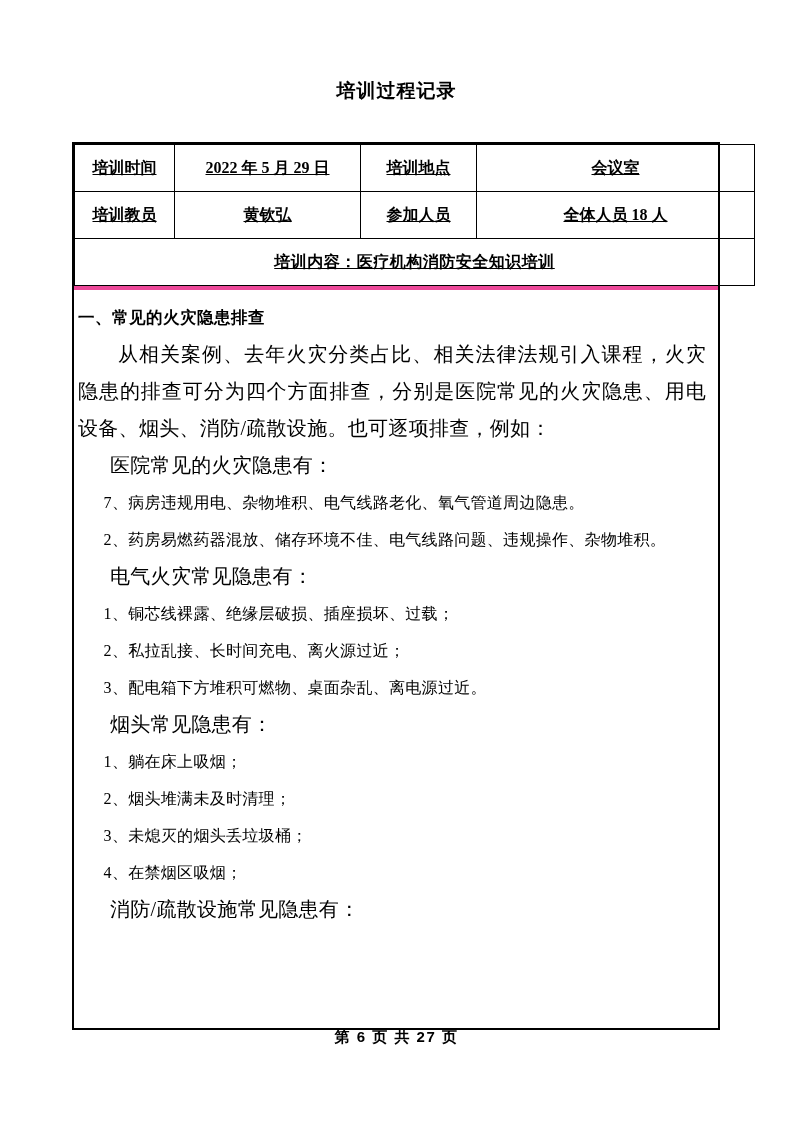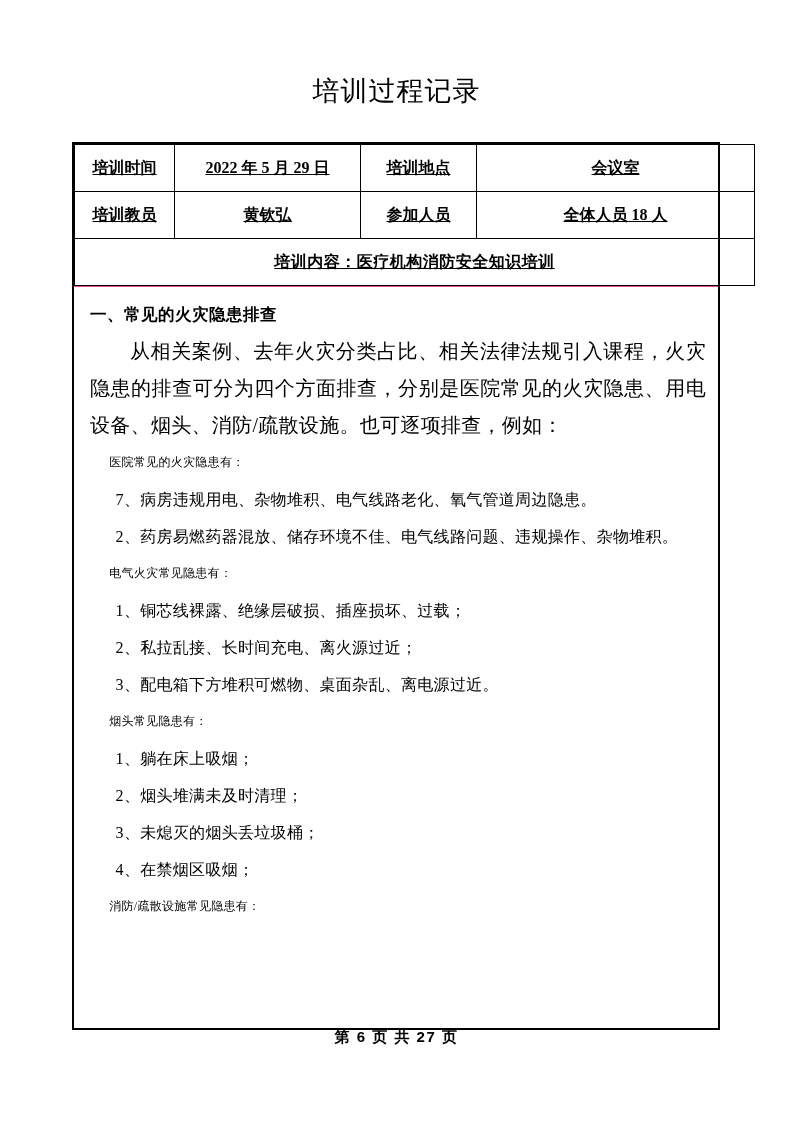--- a/index.html
+++ b/index.html
@@ -23,22 +23,22 @@
     height: 1122px;
   }
 
   
   .doc-title {
     position: absolute;
     left: 0;
     top: 74px;
     width: 793px;
     text-align: center;
-    font-size: 27px;
-    font-weight: normal;
+    font-size: 19px;
+    font-weight: bold;
     letter-spacing: 1px;
     line-height: 34px;
     font-family: "Liberation Sans", "DejaVu Sans", sans-serif;
   }
 
   
   .record-box {
     position: absolute;
     left: 72px;
     top: 142px;
@@ -69,22 +69,22 @@
   td.val2 { width: 269px; font-weight: bold; }
   td.span-all {
     height: 40px;
     font-weight: bold;
     letter-spacing: 0.5px;
     margin-top: 13px;
   }
 
   
   .body-cell {
-    border-top: 1px solid #ec4899;
-    padding: 10px 12px 16px 16px;
+    border-top: 4px solid #ec4899;
+    padding: 10px 12px 16px 4px;
     min-height: 742px;
     box-sizing: border-box;
   }
 
   .sec-heading {
     font-size: 16.5px;
     font-weight: bold;
     line-height: 34px;
     margin: 0 0 2px 0;
     letter-spacing: 0.5px;
@@ -95,21 +95,21 @@
     font-size: 20px;
     line-height: 37px;
     margin: 0;
     text-align: justify;
     text-justify: inter-ideograph;
     text-indent: 2em;
     letter-spacing: 0.3px;
   }
 
   .sub-head {
-    font-size: 12px;
+    font-size: 20px;
     line-height: 37px;
     margin: 0;
     text-indent: 1.6em;
     letter-spacing: 0.3px;
   }
 
   .item {
     font-size: 16px;
     line-height: 37px;
     margin: 0;

